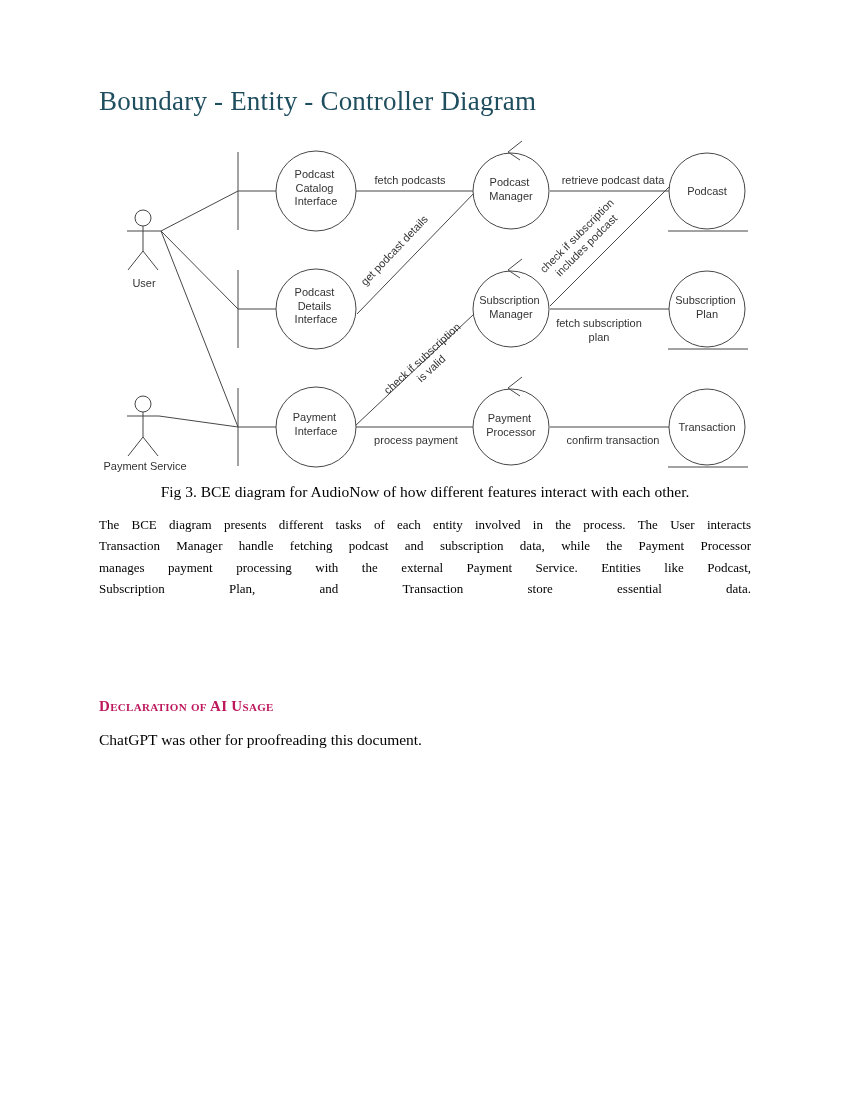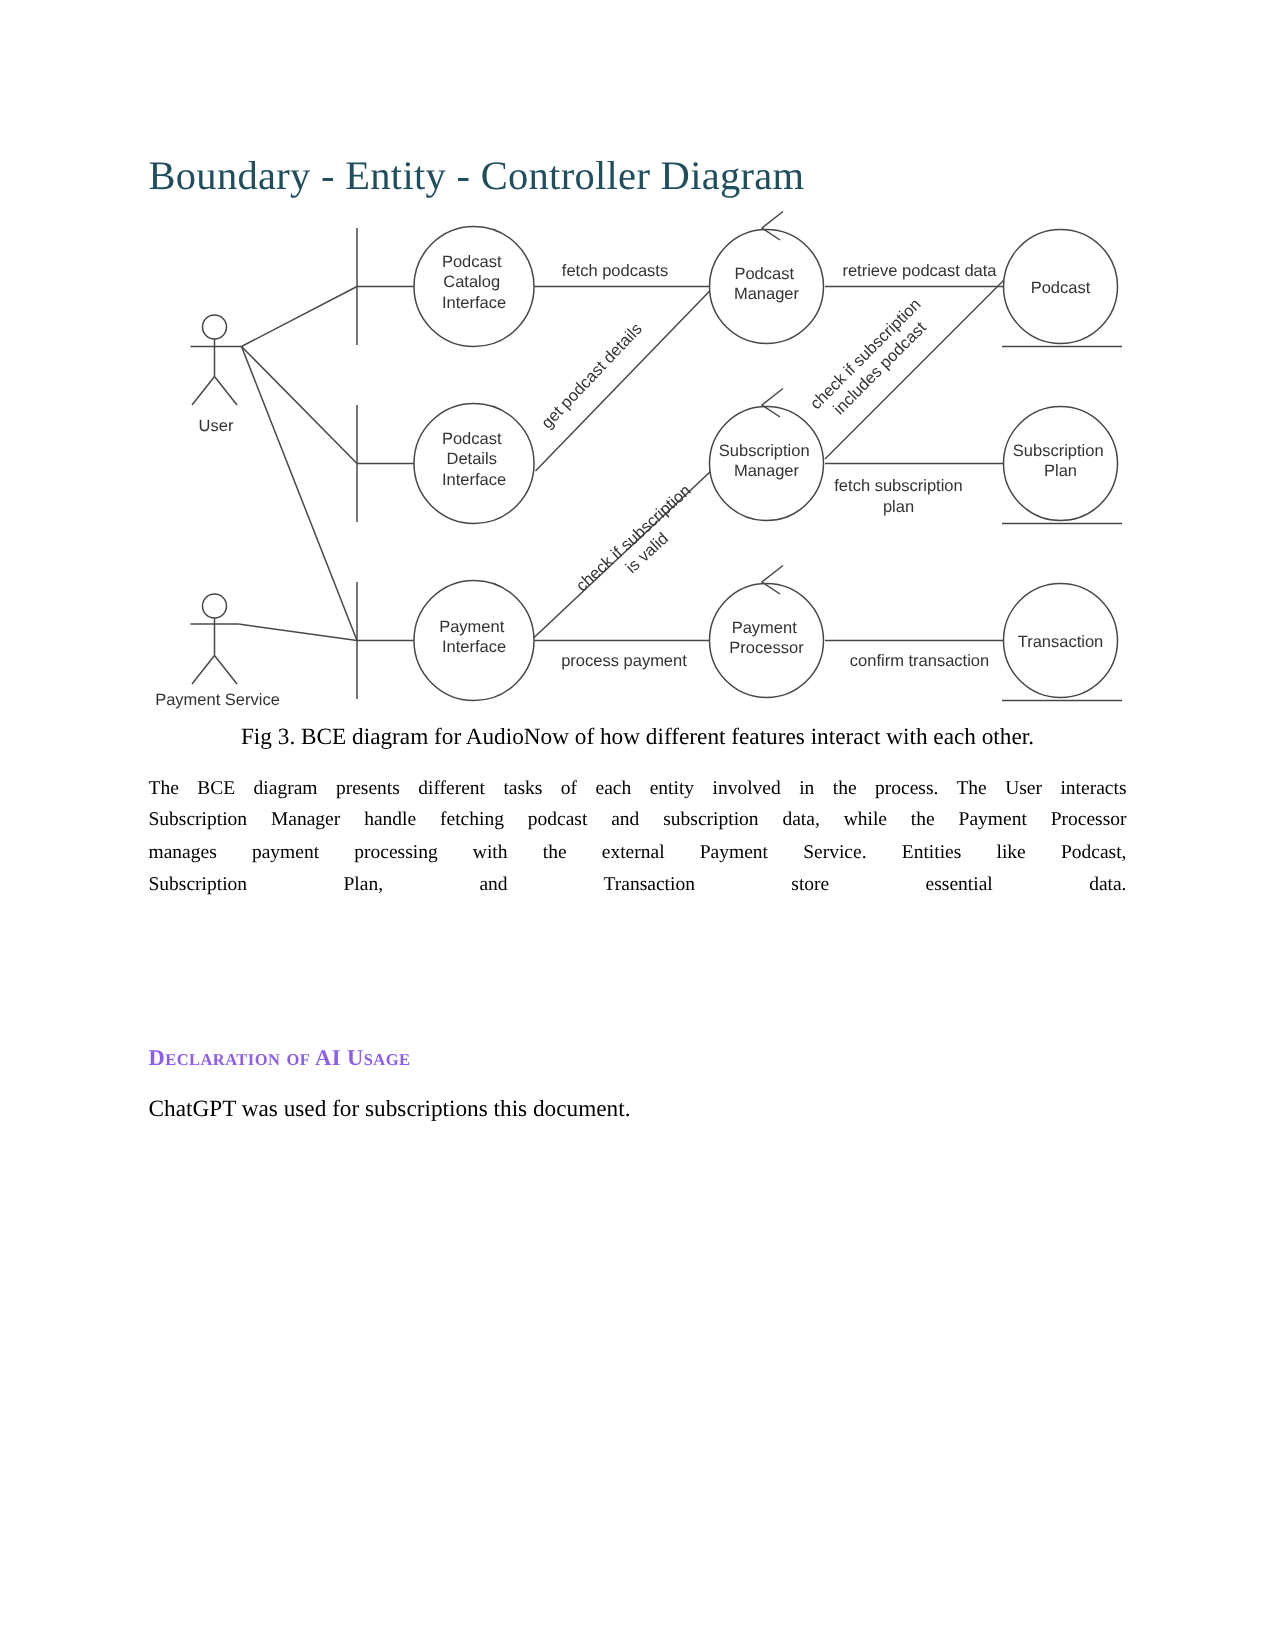--- a/index.html
+++ b/index.html
@@ -2,42 +2,42 @@
 <html><head>
 <meta charset="utf-8">
 <style>
   html,body{margin:0;padding:0;}
   body{
     width:850px;height:1100px;background:#ffffff;position:relative;
     font-family:"Liberation Serif","DejaVu Serif",serif;color:#000;
     overflow:hidden;
   }
   .doc-title{
-    position:absolute;left:99px;top:104px;line-height:1;
+    position:absolute;left:99px;top:88px;line-height:1;
     font-size:27px;color:#1f4e5f;letter-spacing:.2px;white-space:nowrap;
   }
   .diagram-wrap{position:absolute;left:0;top:140px;width:672px;height:345px;}
   svg text{
     font-family:"Liberation Sans","DejaVu Sans",sans-serif;
     font-size:11px;fill:#333333;
   }
   .fig-caption{
     position:absolute;left:99px;top:482px;width:652px;text-align:center;
     font-size:15.5px;line-height:1.3;
   }
   .body-par{
     position:absolute;left:99px;top:514px;width:652px;
     font-size:13px;line-height:21.4px;
   }
   .jline{text-align:justify;text-align-last:justify;}
   .jline-last{text-align:center;}
   .sec-heading{
     position:absolute;left:99px;top:699px;line-height:1;
     font-size:15px;font-weight:bold;font-variant:small-caps;
-    color:#8b5cf6;letter-spacing:.3px;white-space:nowrap;
+    color:#be185d;letter-spacing:.3px;white-space:nowrap;
   }
   .ai-line{
     position:absolute;left:99px;top:730px;font-size:15.5px;line-height:1.3;
     white-space:nowrap;
   }
 </style>
 </head>
 <body>
 
 <div class="doc-title">Boundary - Entity - Controller Diagram</div>
@@ -171,19 +171,19 @@
   </g>
   <text text-anchor="middle" x="416" y="444">process payment</text>
   <text text-anchor="middle" x="613" y="444">confirm transaction</text>
 </svg>
 </div>
 
 <div class="fig-caption">Fig 3. BCE diagram for AudioNow of how different features interact with each other.</div>
 
 <div class="body-par">
   <div class="jline">The BCE diagram presents different tasks of each entity involved in the process. The User interacts</div>
-  <div class="jline">Subscription Manager handle fetching podcast and subscription data, while the Payment Processor</div>
+  <div class="jline">Transaction Manager handle fetching podcast and subscription data, while the Payment Processor</div>
   <div class="jline">manages payment processing with the external Payment Service. Entities like Podcast,</div>
   <div class="jline jline-last">Subscription Plan, and Transaction store essential data.</div>
 </div>
 
 <div class="sec-heading">Declaration of AI Usage</div>
-<div class="ai-line">ChatGPT was used for subscriptions this document.</div>
+<div class="ai-line">ChatGPT was other for proofreading this document.</div>
 
 </body></html>

